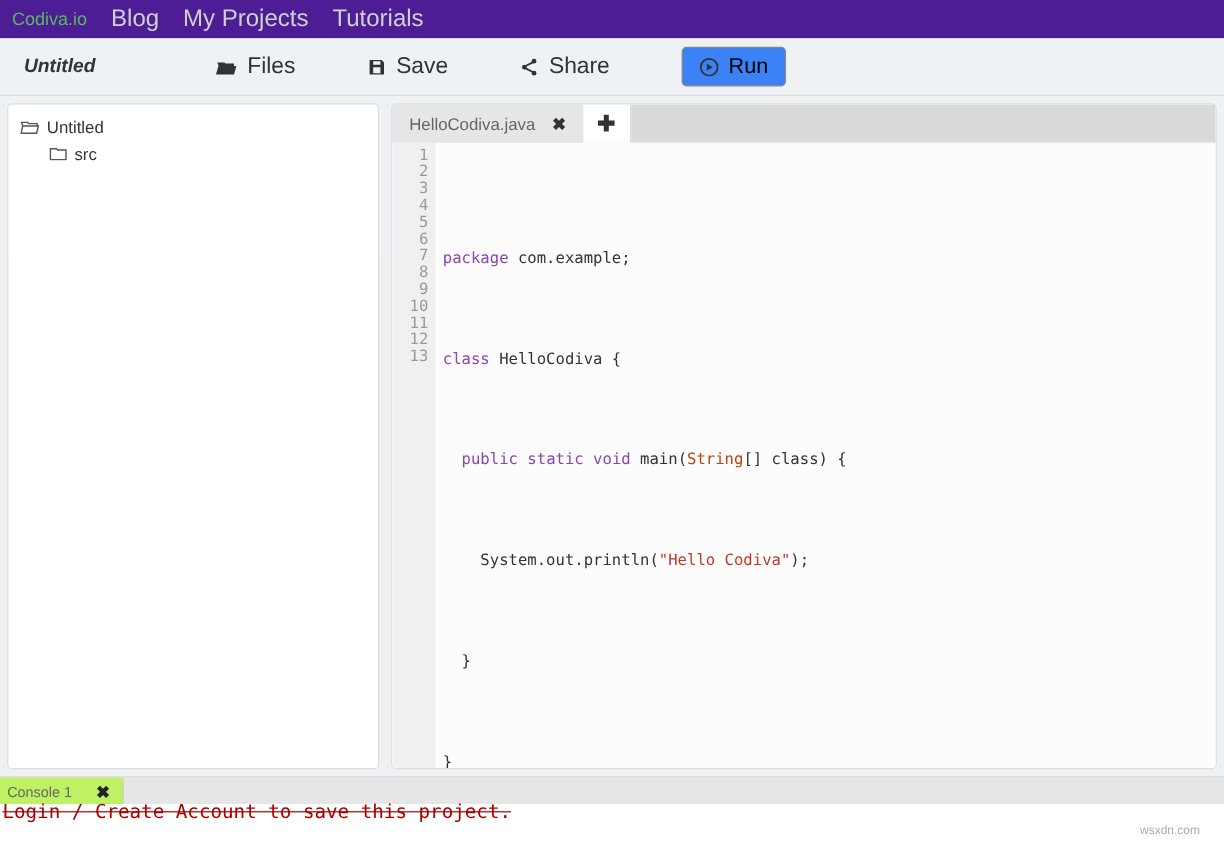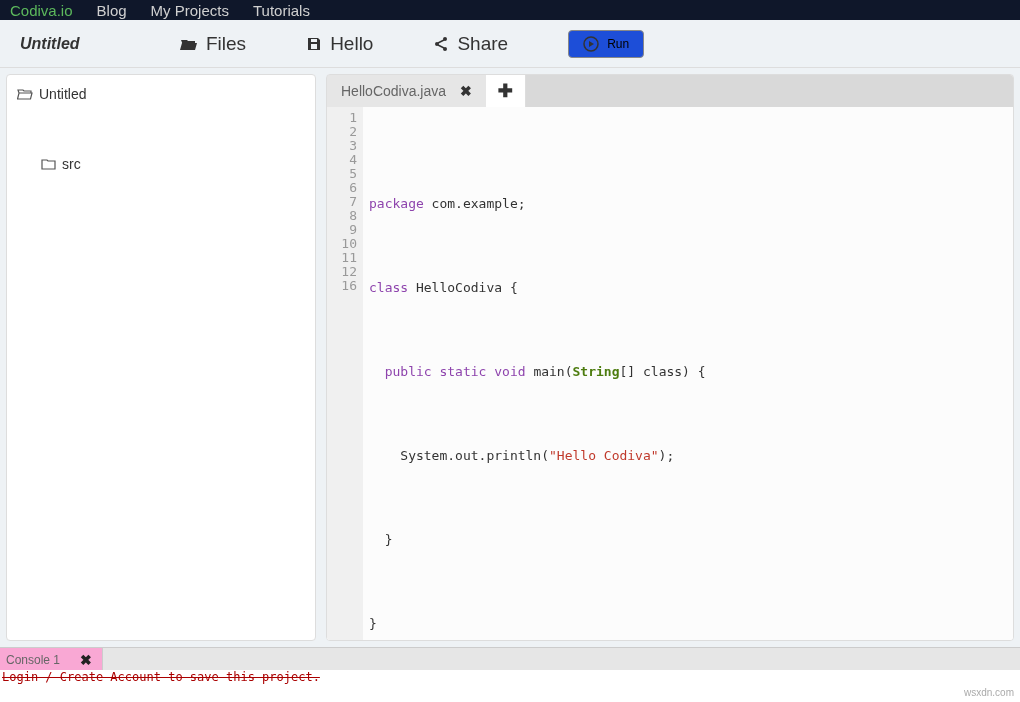--- a/index.html
+++ b/index.html
@@ -1,62 +1,62 @@
 <!DOCTYPE html>
 <html><head>
   <meta charset="utf-8">
   <style>
     * { margin: 0; padding: 0; box-sizing: border-box; }
     body { font-family: -apple-system, BlinkMacSystemFont, "Segoe UI", Helvetica, Arial, sans-serif; font-size: 14px; color: #333; background: #fff; width: 1020px; height: 702px; overflow: hidden; display: flex; flex-direction: column; }
     
     
-    .topnav { background: #0f172a; height: 20px; display: flex; align-items: center; padding: 0 10px; gap: 24px; }
+    .topnav { background: #4c1d95; height: 32px; display: flex; align-items: center; padding: 0 10px; }
     .topnav .brand { color: #5cb85c; font-size: 15px; font-weight: 400; }
-    .topnav a { color: #d0d0d0; text-decoration: none; font-size: 15px; }
+    .topnav a { color: #d0d0d0; text-decoration: none; font-size: 20px; margin-left: 20px; }
     
     
     .toolbar { background: #eef2f5; height: 48px; display: flex; align-items: center; padding: 0 20px; gap: 60px; border-bottom: 1px solid #ddd; }
     .toolbar .project-title { font-weight: bold; font-style: italic; font-size: 16px; flex: 0 0 100px; }
     .toolbar .tool-item { display: flex; align-items: center; gap: 8px; font-size: 19px; cursor: pointer; }
-    .toolbar .run-btn { border: 1px solid #888; border-radius: 4px; padding: 5px 14px; display: flex; align-items: center; gap: 8px; background: #1d4ed8; cursor: pointer; font-size: 12px; }
+    .toolbar .run-btn { border: 1px solid #888; border-radius: 4px; padding: 5px 14px; display: flex; align-items: center; gap: 8px; background: #3b82f6; cursor: pointer; font-size: 18px; }
     .toolbar .icon { display: inline-flex; }
     
     
     .main { flex: 1; display: flex; background: #eef2f5; padding: 6px; gap: 10px; overflow: hidden; }
     
     
     .file-tree { width: 310px; background: #fff; border: 1px solid #ddd; border-radius: 4px; padding: 8px 10px; }
     .tree-item { display: flex; align-items: center; gap: 6px; padding: 3px 0; cursor: pointer; }
-    .tree-item.indent { padding-left: 24px; margin-top: 48px; }
+    .tree-item.indent { padding-left: 24px; }
     
     
     .editor-area { flex: 1; background: #fff; border: 1px solid #ddd; border-radius: 4px; display: flex; flex-direction: column; overflow: hidden; }
     .tabs { height: 32px; background: #d9d9d9; display: flex; align-items: stretch; }
     .tab { display: flex; align-items: center; gap: 14px; padding: 0 14px; background: #e6e6e6; color: #666; cursor: pointer; }
     .tab .close { font-weight: bold; color: #333; }
     .tab-add { width: 40px; background: #fff; display: flex; align-items: center; justify-content: center; font-size: 18px; font-weight: bold; cursor: pointer; border-right: 1px solid #ddd; }
     
     .code-editor { flex: 1; display: flex; font-family: "Menlo", "Consolas", monospace; font-size: 13px; line-height: 14px; background: #fcfcfc; overflow: hidden; }
     .gutter { width: 36px; background: #f0f0f0; color: #999; text-align: right; padding: 4px 6px 4px 0; user-select: none; }
     .gutter div { height: 14px; }
     .code-lines { flex: 1; padding: 20px 6px; white-space: pre; }
     .code-lines .line { height: 14px; }
     .kw { color: #8e44ad; }
-    .type { color: #4d7c0f; font-weight: bold; }
+    .type { color: #c2410c; }
     .str { color: #c0392b; }
     
     
     .console-wrap { border-top: 1px solid #ccc; background: #fff; }
     .console-tabs { height: 22px; background: #e6e6e6; display: flex; align-items: stretch; }
-    .console-tab { background: #f9a8d4; padding: 2px 10px 0 6px; font-size: 12px; color: #666; display: flex; align-items: center; gap: 20px; border-right: 1px solid #ccc; }
+    .console-tab { background: #bef264; padding: 2px 10px 0 6px; font-size: 12px; color: #666; display: flex; align-items: center; gap: 20px; border-right: 1px solid #ccc; }
     .console-tab .close { font-weight: bold; color: #222; font-size: 14px; }
-    .console-body { font-family: "Menlo", "Consolas", monospace; font-size: 12px; padding: 0 2px 4px 2px; line-height: 14px; }
+    .console-body { font-family: "Menlo", "Consolas", monospace; font-size: 16px; padding: 0 2px 4px 2px; line-height: 14px; }
     .console-body .login-line { color: #a00; text-decoration: line-through; }
     
-    .watermark { position: absolute; bottom: 4px; right: 6px; font-size: 10px; color: #aaa; }
+    .watermark { position: absolute; bottom: 4px; right: 20px; font-size: 10px; color: #aaa; }
     
     svg { display: block; }
   </style>
 </head>
 <body>
 
 <div class="topnav">
   <span class="brand">Codiva.io</span>
   <a href="#">Blog</a>
   <a href="#">My Projects</a>
@@ -74,21 +74,21 @@
     </span>
     <span>Files</span>
   </div>
 
   <div class="tool-item">
     <span class="icon">
       <svg width="16" height="16" viewBox="0 0 16 16">
           <path fill="#333" d="M2 2h10l2 2v10H2V2zm3 1v3h6V3H5zm0 5v5h6V8H5z"></path>
         </svg>
     </span>
-    <span>Hello</span>
+    <span>Save</span>
   </div>
 
   <div class="tool-item">
     <span class="icon">
       <svg width="16" height="16" viewBox="0 0 16 16">
           <circle cx="4" cy="8" r="2" fill="#333"></circle>
           <circle cx="12" cy="3" r="2" fill="#333"></circle>
           <circle cx="12" cy="13" r="2" fill="#333"></circle>
           <path stroke="#333" stroke-width="1.5" d="M5 7l6-3M5 9l6 3"></path>
         </svg>
@@ -146,21 +146,21 @@
         <div>3</div>
         <div>4</div>
         <div>5</div>
         <div>6</div>
         <div>7</div>
         <div>8</div>
         <div>9</div>
         <div>10</div>
         <div>11</div>
         <div>12</div>
-        <div>16</div>
+        <div>13</div>
       </div>
       <div class="code-lines">
         <div class="line"></div>
         <div class="line"><span class="kw">package</span><span> com.example;</span></div>
         <div class="line"></div>
         <div class="line"><span class="kw">class</span><span> HelloCodiva {</span></div>
         <div class="line"></div>
         <div class="line">  <span class="kw">public</span> <span class="kw">static</span> <span class="kw">void</span><span> main(</span><span class="type">String</span><span>[] class) {</span></div>
         <div class="line"></div>
         <div class="line"><span>    System.out.println(</span><span class="str">"Hello Codiva"</span><span>);</span></div>

